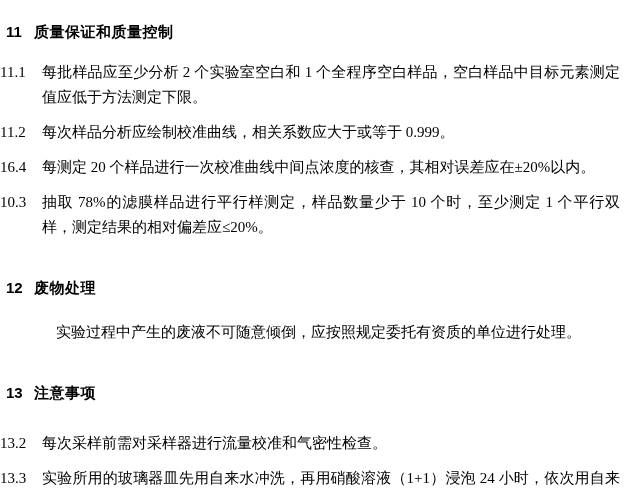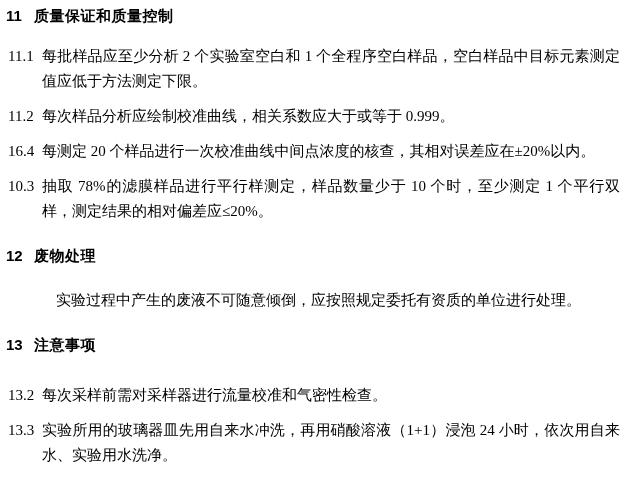--- a/index.html
+++ b/index.html
@@ -31,31 +31,32 @@
     line-height: 20px;
   }
   .section-heading .num {
     width: 34px;
     flex: 0 0 34px;
     padding-left: 6px;
     box-sizing: border-box;
   }
   .section-heading .txt {
     letter-spacing: 0.5px;
+    margin-top: 16px;
   }
   .clause {
     display: flex;
     align-items: flex-start;
     font-size: 15px;
     line-height: 25px;
   }
   .clause .num {
     width: 42px;
     flex: 0 0 42px;
-    padding-left: 8px;
+    padding-left: 0;
     box-sizing: border-box;
     font-family: "Liberation Serif", "DejaVu Serif", serif;
   }
   .clause .body {
     flex: 1 1 auto;
     text-align: justify;
     padding-right: 20px;
   }
   .para {
     font-size: 15px;

